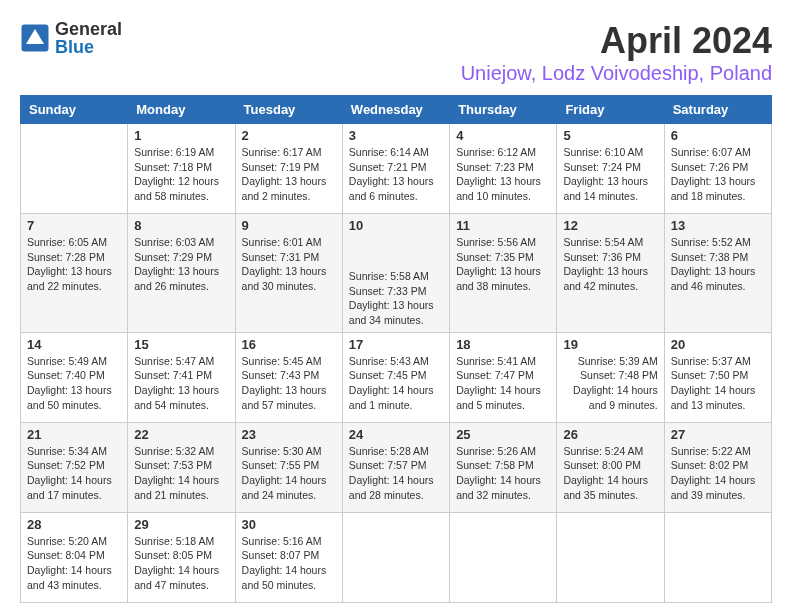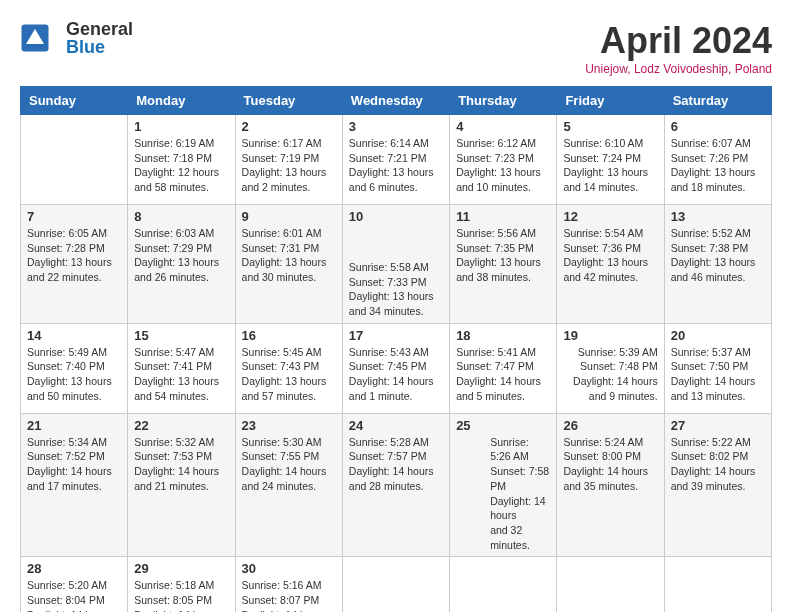--- a/index.html
+++ b/index.html
@@ -12,21 +12,21 @@
     }
     .header-area {
       display: flex;
       justify-content: space-between;
       align-items: flex-start;
       margin-bottom: 10px;
     }
     .logo {
       display: flex;
       align-items: center;
-      gap: 16px;
+      gap: 5px;
     }
     .logo-text {
       display: flex;
       flex-direction: column;
       font-size: 18px;
       font-weight: bold;
       line-height: 1;
     }
     .logo-text span:first-child { color: #333; }
     .logo-text span:last-child { color: #1a73b8; }
@@ -36,22 +36,22 @@
     }
     .title-area {
       text-align: right;
     }
     .month-title {
       font-size: 36px;
       font-weight: bold;
       color: #333;
     }
     .location-title {
-      font-size: 12px;
-      color: #be185d;
+      font-size: 20px;
+      color: #8b5cf6;
     }
     .calendar {
       width: 100%;
       border-collapse: collapse;
       font-size: 11px;
     }
     .calendar th {
       background-color: #2a6db5;
       color: #fff;
       padding: 6px 8px;
@@ -290,21 +290,21 @@
         </td>
         <td>
           <div class="day-number">24</div>
           <div class="day-info" style="white-space: pre-line;">Sunrise: 5:28 AM
 Sunset: 7:57 PM
 Daylight: 14 hours
 and 28 minutes.</div>
         </td>
         <td>
           <div class="day-number">25</div>
-          <div class="day-info" style="white-space: pre-line; margin-left: 34px;">Sunrise: 5:26 AM
+          <div class="day-info" style="white-space: pre-line;">Sunrise: 5:26 AM
 Sunset: 7:58 PM
 Daylight: 14 hours
 and 32 minutes.</div>
         </td>
         <td>
           <div class="day-number">26</div>
           <div class="day-info" style="white-space: pre-line;">Sunrise: 5:24 AM
 Sunset: 8:00 PM
 Daylight: 14 hours
 and 35 minutes.</div>

